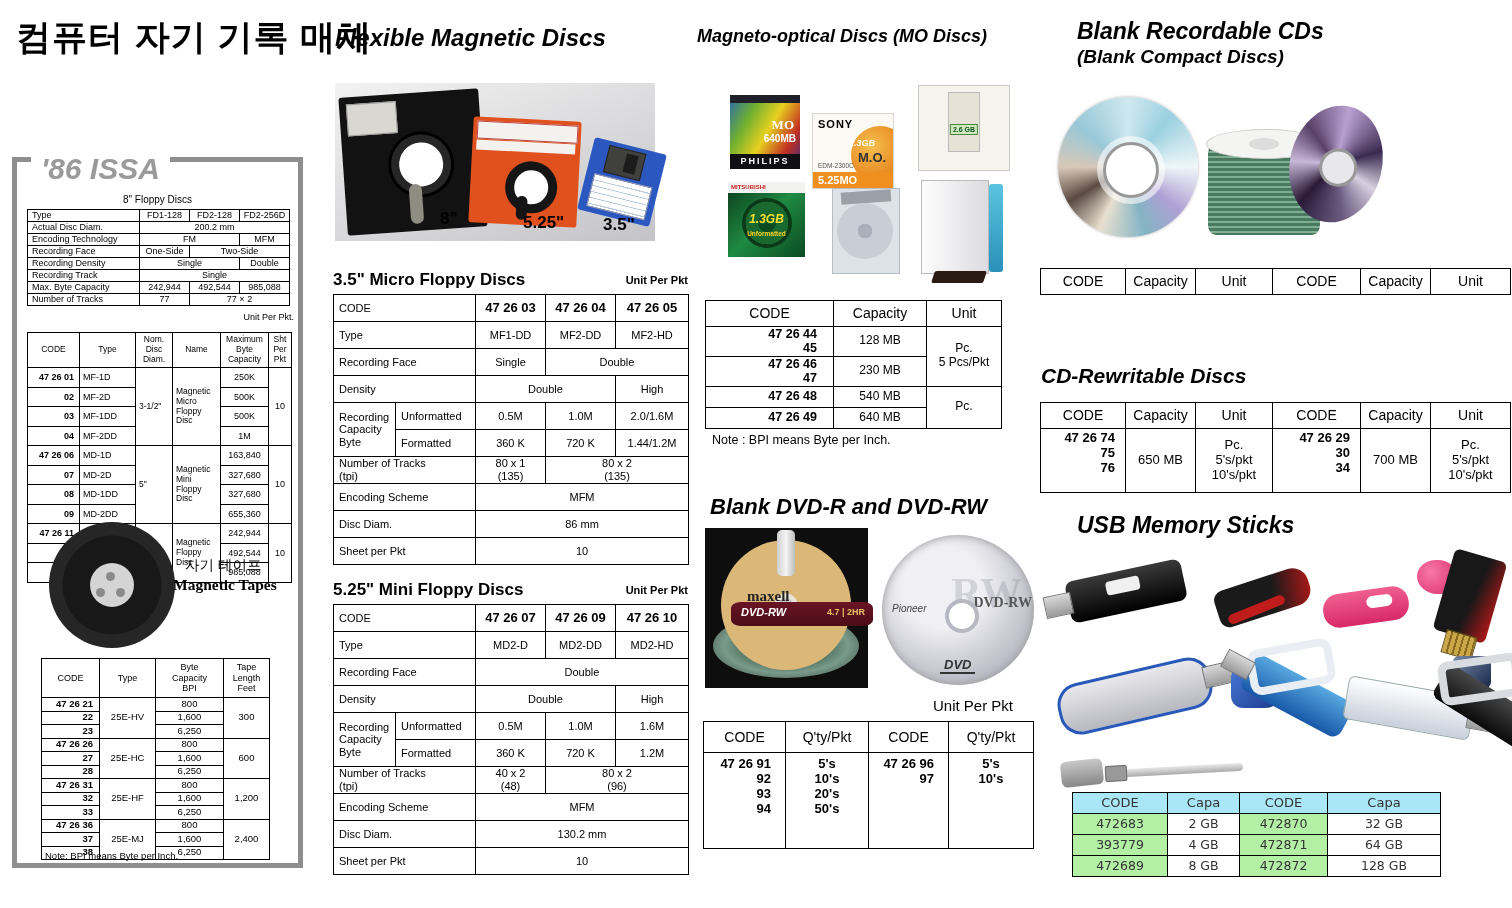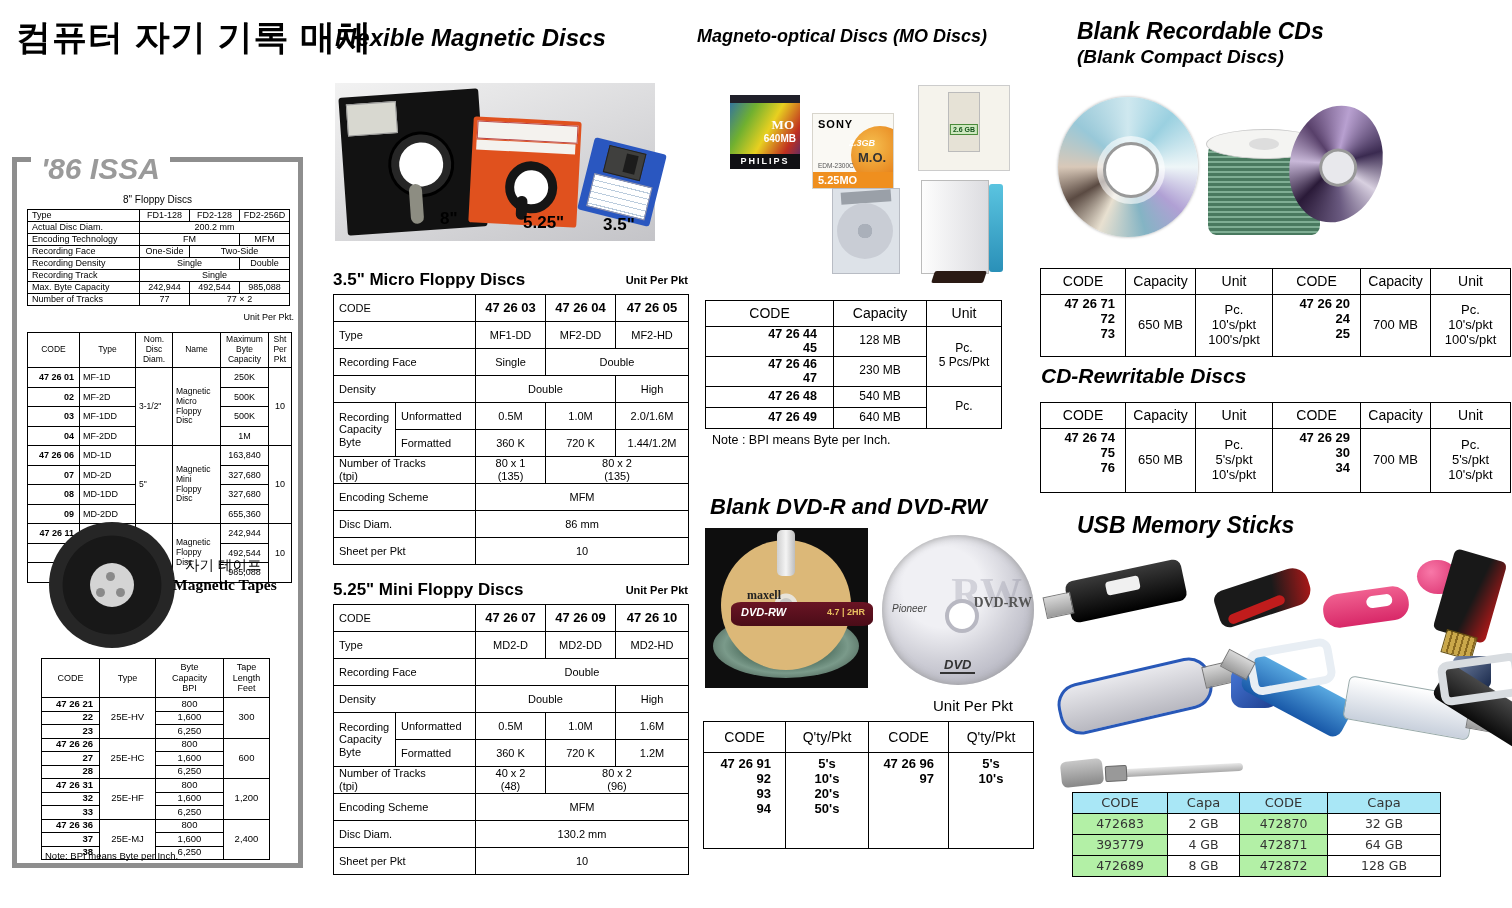--- a/index.html
+++ b/index.html
@@ -96,21 +96,21 @@
   .modisc .strip{position:absolute;left:8px;top:2px;width:50px;height:12px;background:#9aa0a8;transform:rotate(-4deg);}
   .modrive{left:915px;top:180px;width:90px;height:103px;}
   .modrive .body{position:absolute;left:6px;top:0;width:66px;height:92px;background:linear-gradient(90deg,#fdfdfd,#dcdce0);border:1px solid #bbb;}
   .modrive .edge{position:absolute;right:2px;top:4px;width:14px;height:88px;background:linear-gradient(180deg,#5ac4e0,#2a90b8);border-radius:3px;}
   .modrive .stand{position:absolute;left:18px;bottom:0;width:52px;height:12px;background:#2a1a14;border-radius:2px;transform:skewX(-18deg);}
   
   .dvd-title{left:710px;top:494px;font-size:22px;}
   .maxell{left:705px;top:528px;width:163px;height:160px;background:#0e0e0e;}
   .maxell .stackdisc{position:absolute;left:8px;top:86px;width:146px;height:64px;border-radius:50%;background:radial-gradient(ellipse,#3a5a4a 30%,#7a9a8a 60%,#2a3a32);}
   .maxell .disc{position:absolute;left:16px;top:12px;width:130px;height:130px;border-radius:50%;background:radial-gradient(circle,#c8c8c4 0 7%,#e8e4da 8% 12%,#dcb878 13% 96%,#8a7040 97%);}
-  .maxell .brand{position:absolute;left:26px;top:48px;font-size:12px;font-weight:bold;color:#222;font-family:"Liberation Serif",serif;}
+  .maxell .brand{position:absolute;left:26px;top:48px;font-size:15px;font-weight:bold;color:#222;font-family:"Liberation Serif",serif;}
   .maxell .band{position:absolute;left:10px;top:62px;width:142px;height:24px;background:linear-gradient(#6a1424,#4a0c18);border-radius:10px/6px;}
   .maxell .type{position:absolute;left:10px;top:4px;color:#fff;font-size:11px;font-weight:bold;font-style:italic;}
   .maxell .cap{position:absolute;right:8px;top:5px;color:#e8c060;font-size:9px;font-weight:bold;}
   .maxell .post{position:absolute;left:72px;top:2px;width:18px;height:46px;background:linear-gradient(90deg,#cfcfcf,#f4f4f4,#bdbdbd);border-radius:5px;}
   .pioneer{left:878px;top:533px;width:162px;height:155px;background:#fff;}
   .pioneer .disc{position:absolute;left:4px;top:2px;width:152px;height:150px;border-radius:50%;
      background:radial-gradient(circle at 40% 35%,#f0f0f4 0 30%,#d0d0d8 55%,#b4b4c0 80%,#cfcfd8);box-shadow:inset 0 0 8px #999;}
   .pioneer .hole{position:absolute;left:67px;top:66px;width:26px;height:26px;border-radius:50%;background:#fff;border:4px solid #b8b8c2;}
   .pioneer .brand{position:absolute;left:14px;top:70px;font-size:10px;font-style:italic;color:#444;}
   .pioneer .wm{position:absolute;right:18px;top:36px;font-size:42px;font-weight:bold;color:rgba(120,120,140,.25);font-family:"Liberation Serif",serif;}
@@ -605,20 +605,26 @@
     <div class="circ"></div>
     <div class="cap">2.3GB</div>
     <div class="mo-t">M.O.</div>
     <div class="mdl">EDM-2300C</div>
     <div class="strip">5.25MO</div>
   </div>
   <div class="thumb cart26">
     <div class="lbl"></div>
     <div class="badge">2.6 GB</div>
   </div>
+  <div class="thumb mitsu">
+    <div class="top">MITSUBISHI</div>
+    <div class="disc"></div>
+    <div class="cap">1.3GB</div>
+    <div class="unf">Unformatted</div>
+  </div>
   <div class="thumb modisc">
       <div class="strip"></div>
       <div class="inner"></div>
     </div>
   <div class="thumb modrive">
       <div class="body"></div>
       <div class="edge"></div>
       <div class="stand"></div>
     </div>
 
@@ -734,36 +740,20 @@
         <col style="width:80px">
       </colgroup>
     <tbody>
         <tr>
       <th>CODE</th>
       <th>Capacity</th>
       <th>Unit</th>
       <th>CODE</th>
       <th>Capacity</th>
       <th>Unit</th>
-    </tr>
-    <tr style="height:62px;">
-      <td class="code pre">47 26 71
-72
-73</td>
-      <td>650 MB</td>
-      <td class="pre">Pc.
-10's/pkt
-100's/pkt</td>
-      <td class="code pre">47 26 20
-24
-25</td>
-      <td>700 MB</td>
-      <td class="pre">Pc.
-10's/pkt
-100's/pkt</td>
     </tr>
   </tbody>
     </table>
 
   <div class="abs it cdrw-title">CD-Rewritable Discs</div>
   <table class="abs cdx-table" style="left:1040px;top:402px;">
     <colgroup>
         <col style="width:85px">
         <col style="width:70px">
         <col style="width:77px">

